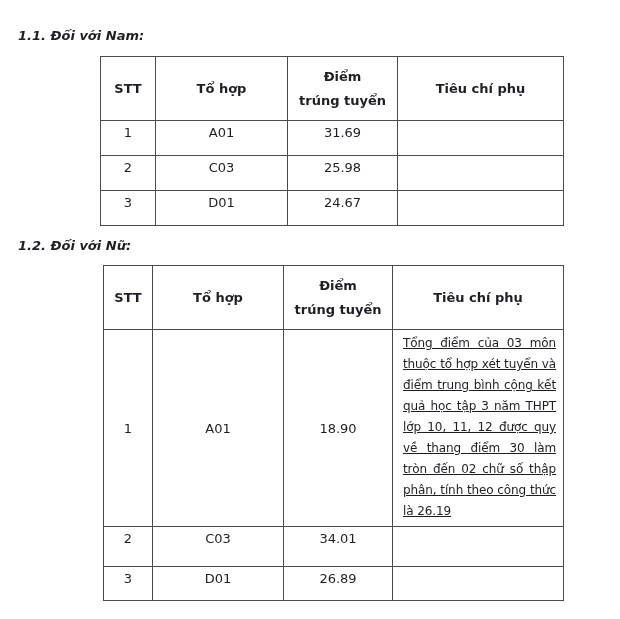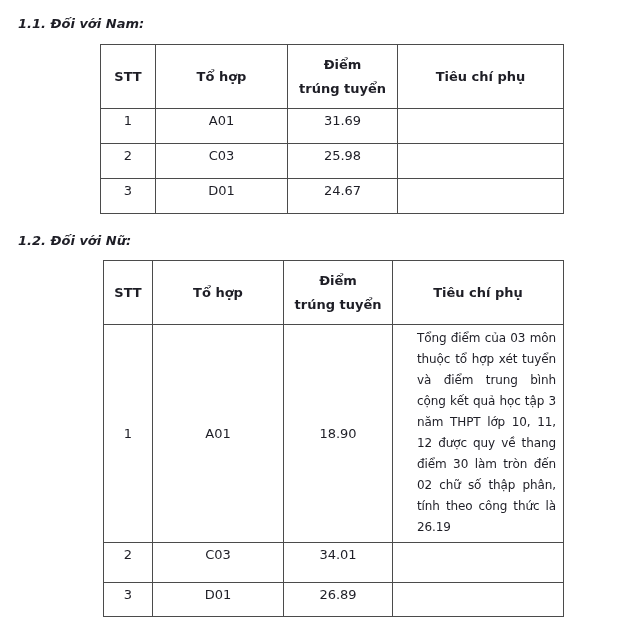--- a/index.html
+++ b/index.html
@@ -20,22 +20,22 @@
     font-weight: bold;
     margin: 17px 0 0 18px;
     letter-spacing: 0.1px;
   }
   .subheading {
     font-size: 13px;
     font-weight: bold;
     font-style: italic;
     margin-left: 18px;
   }
-  .subheading.nam { margin-top: 16px; font-style: italic; }
-  .subheading.nu  { margin-top: 19px; }
+  .subheading.nam { margin-top: 28px; font-style: italic; }
+  .subheading.nu  { margin-top: 12px; }
 
   table {
     border-collapse: collapse;
     table-layout: fixed;
     border-spacing: 0;
   }
   .score-table.nam { margin: 13px 0 0 100px; width: 463px; }
   .score-table.nu  { margin: 12px 0 0 103px; width: 460px; }
 
   th, td {
@@ -60,24 +60,25 @@
   .score-table.nu  tbody tr.row-short2 { height: 40px; }
   .score-table.nu  tbody tr.row-short3 { height: 34px; }
 
   td.vmid {
     vertical-align: middle;
     padding-top: 0;
   }
   td.note-cell {
     text-align: justify;
     vertical-align: top;
-    padding: 3px 7px 4px 24px;
+    padding: 3px 7px 4px 10px;
     font-size: 12px;
     line-height: 21px;
     letter-spacing: -0.1px;
+    text-decoration: underline;
   }
 </style>
 </head>
 <body>
 
 <div>
 
 
   <h2 class="subheading nam">1.1. Đối với Nam:</h2>
 

